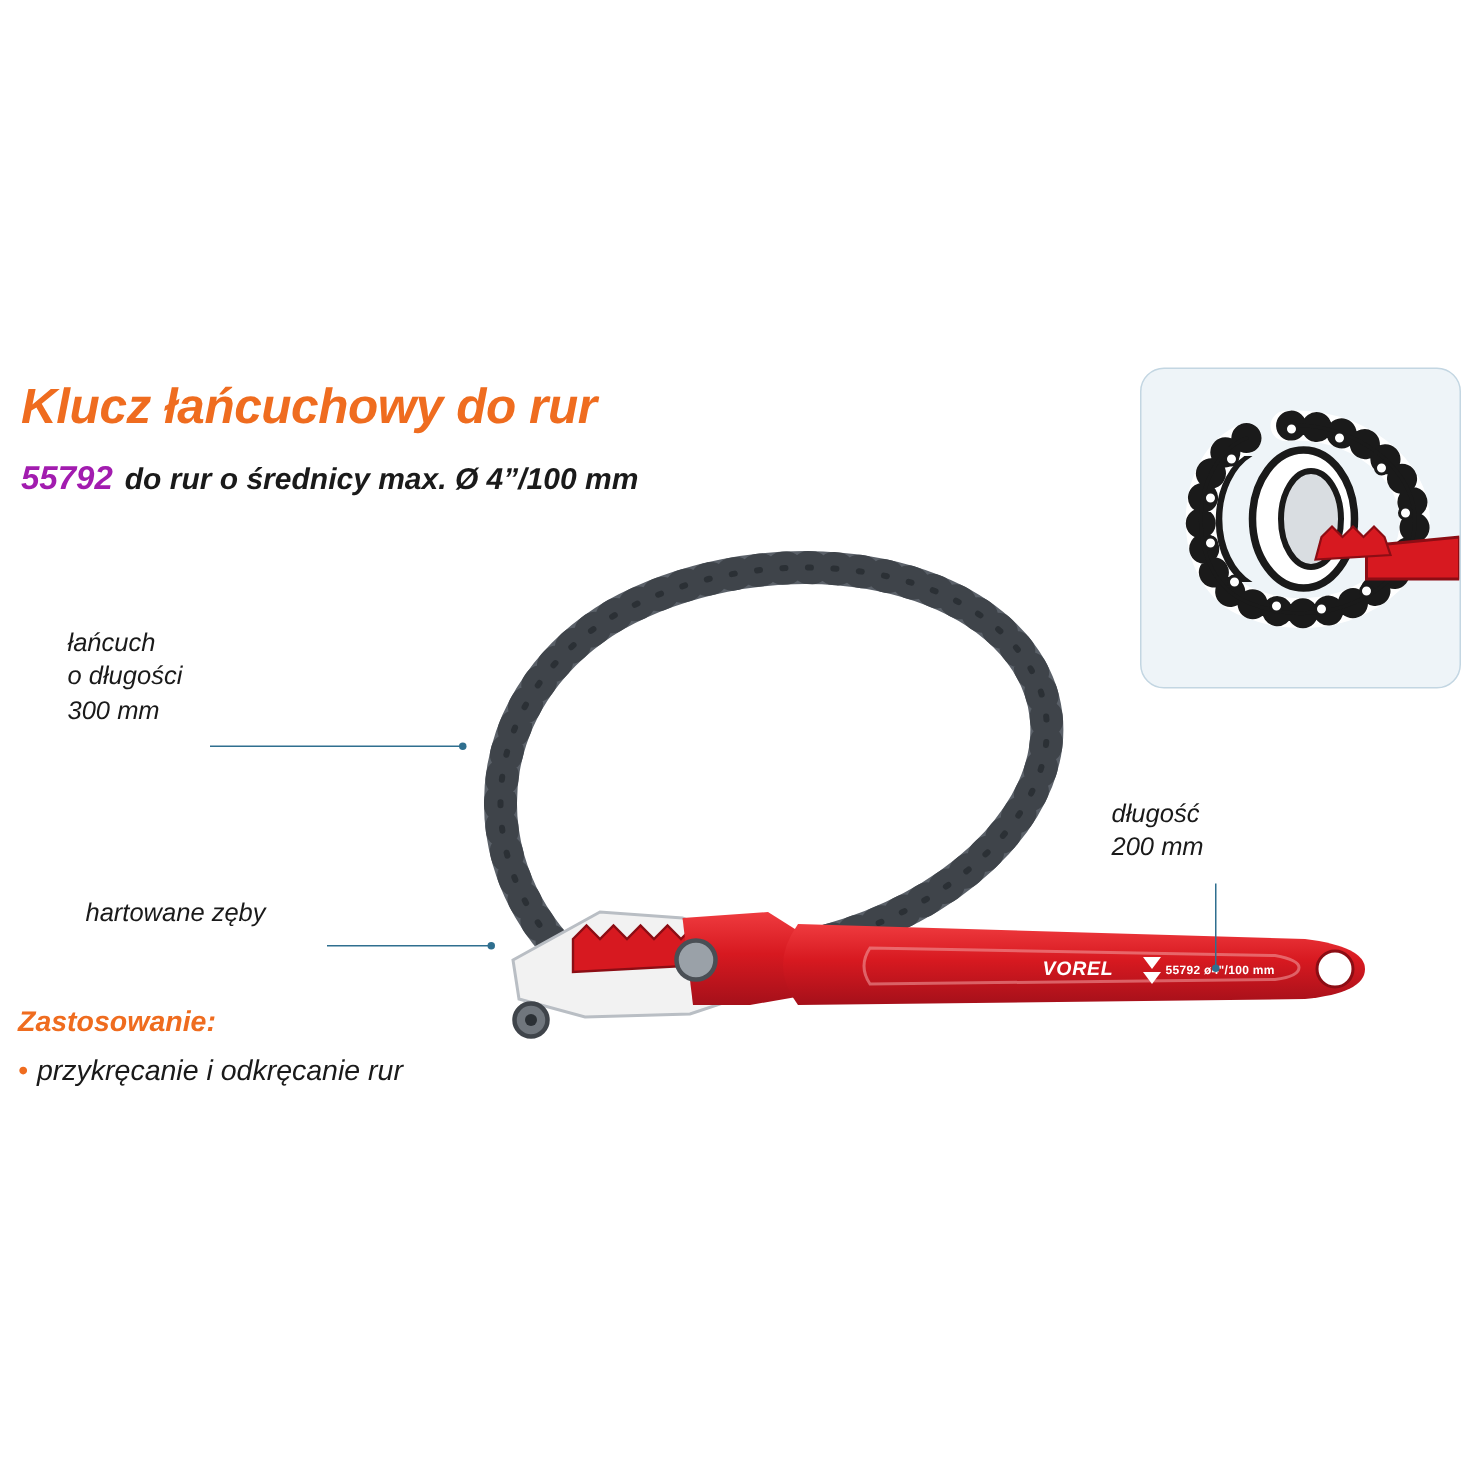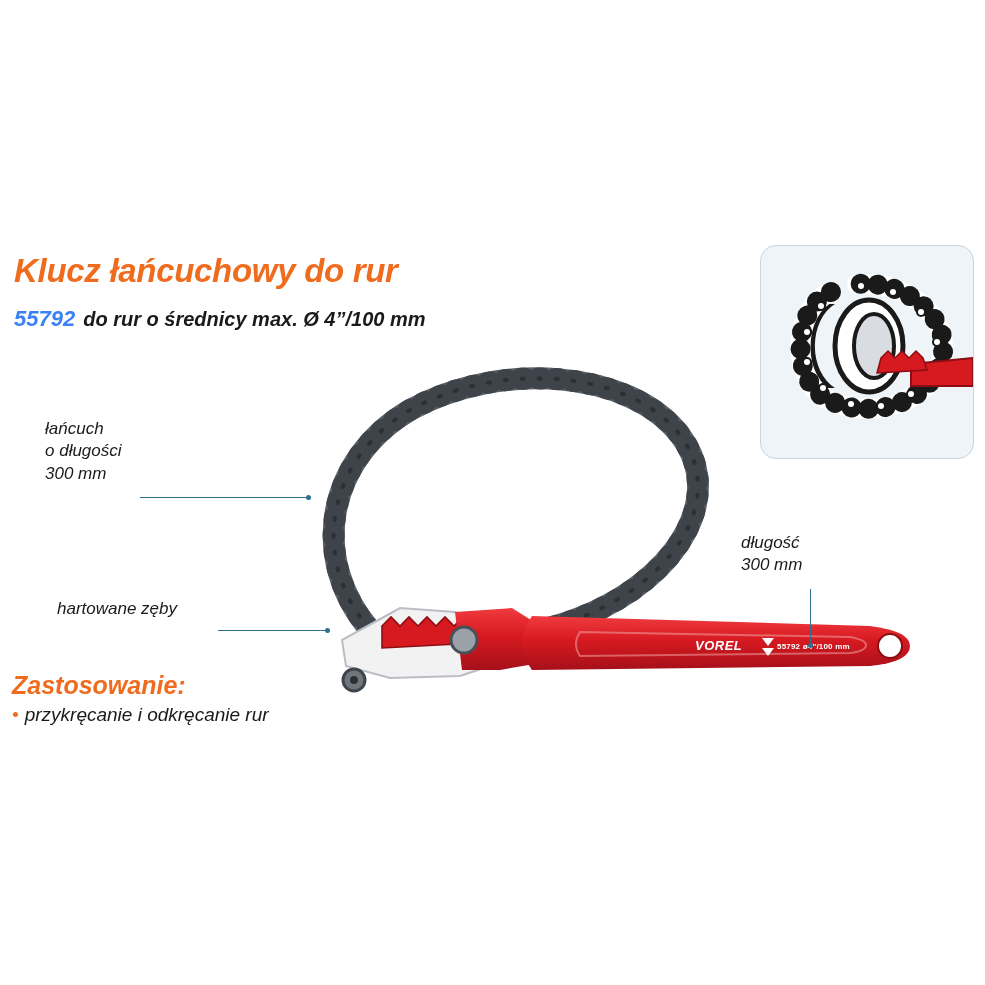--- a/index.html
+++ b/index.html
@@ -34,21 +34,21 @@
   .code-line {
     position: absolute;
     left: 14px;
     top: 306px;
     white-space: nowrap;
   }
   .code-line .code {
     font-size: 22px;
     font-weight: bold;
     font-style: italic;
-    color: #3b82f6;
+    color: #a21caf;
   }
   .code-line .desc {
     font-size: 20px;
     font-weight: bold;
     font-style: italic;
     color: #1a1a1a;
     margin-left: 8px;
   }
 
   
@@ -80,21 +80,21 @@
     height: 5px;
     border-radius: 50%;
     background: #2f6f8f;
   }
 
   
   .app-title {
     position: absolute;
     left: 12px;
     top: 671px;
-    font-size: 25px;
+    font-size: 19px;
     font-weight: bold;
     font-style: italic;
     color: #ef6c1f;
   }
   .app-item {
     position: absolute;
     left: 12px;
     top: 704px;
     font-size: 19px;
     font-style: italic;
@@ -225,21 +225,21 @@
   <div class="dot" style="left:325px; top:628px;"></div>
 
   <div class="leader vert" style="left:810px; top:589px; height:56px;"></div>
   <div class="dot" style="left:808px; top:643px;"></div>
 
   <div class="callout" id="callout-chain">łańcuch
 o długości
 300 mm</div>
   <div class="callout" id="callout-teeth">hartowane zęby</div>
   <div class="callout" id="callout-length">długość
-300 mm</div>
+200 mm</div>
 
   <div class="app-title">Zastosowanie:</div>
   <div class="app-item">
     <span class="bullet">•</span><span>przykręcanie i odkręcanie rur</span>
   </div>
 
   <div id="inset">
     <svg viewBox="0 0 212 212" width="212" height="212">
 
       <ellipse cx="108" cy="100" rx="34" ry="46" fill="#ffffff" stroke="#1a1a1a" stroke-width="5"></ellipse>

